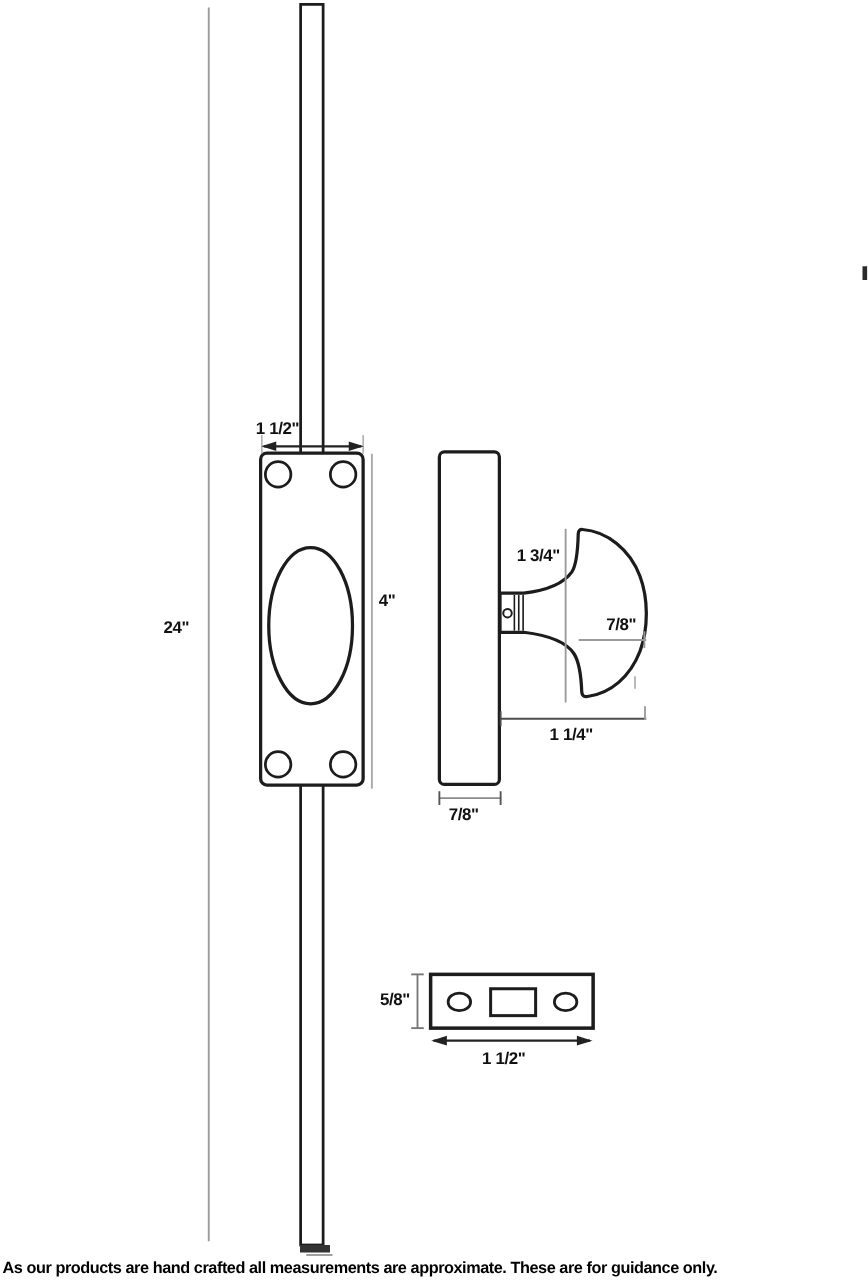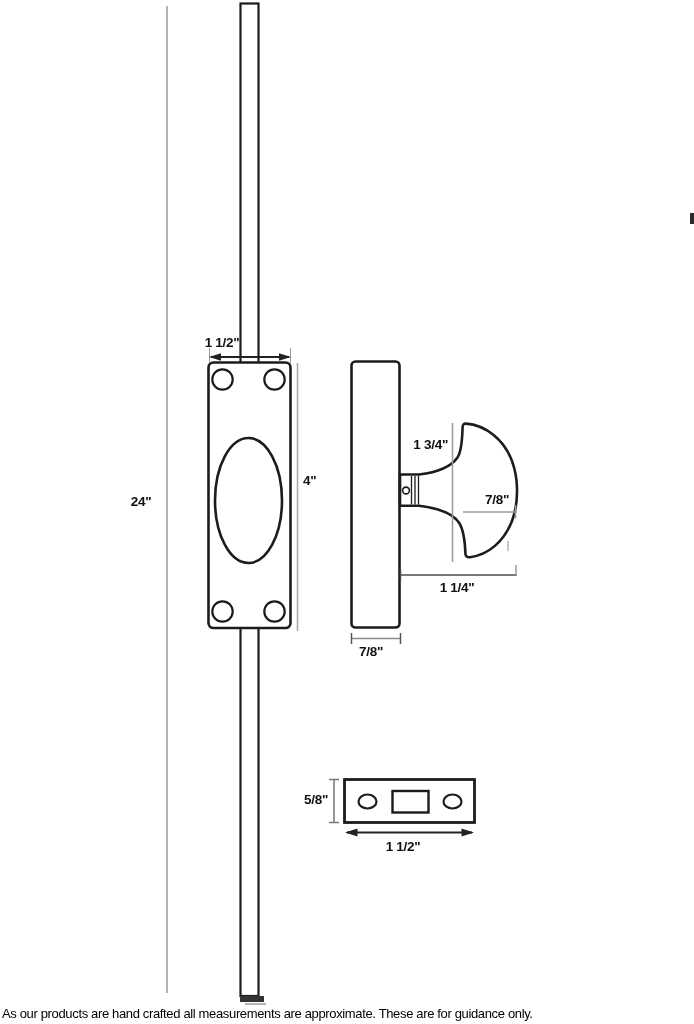--- a/index.html
+++ b/index.html
@@ -17,21 +17,21 @@
     font-weight: bold;
     font-size: 13.5px;
     fill: #111111;
     letter-spacing: -0.3px;
   }
   .disclaimer {
     position: absolute;
     left: 2px;
     top: 1006px;
     font-family: "Liberation Sans", sans-serif;
-    font-weight: normal;
+    font-weight: bold;
     font-size: 13px;
     letter-spacing: -0.35px;
     color: #000000;
     white-space: nowrap;
   }
 </style>
 </head>
 <body>
 
 <div class="canvas">

